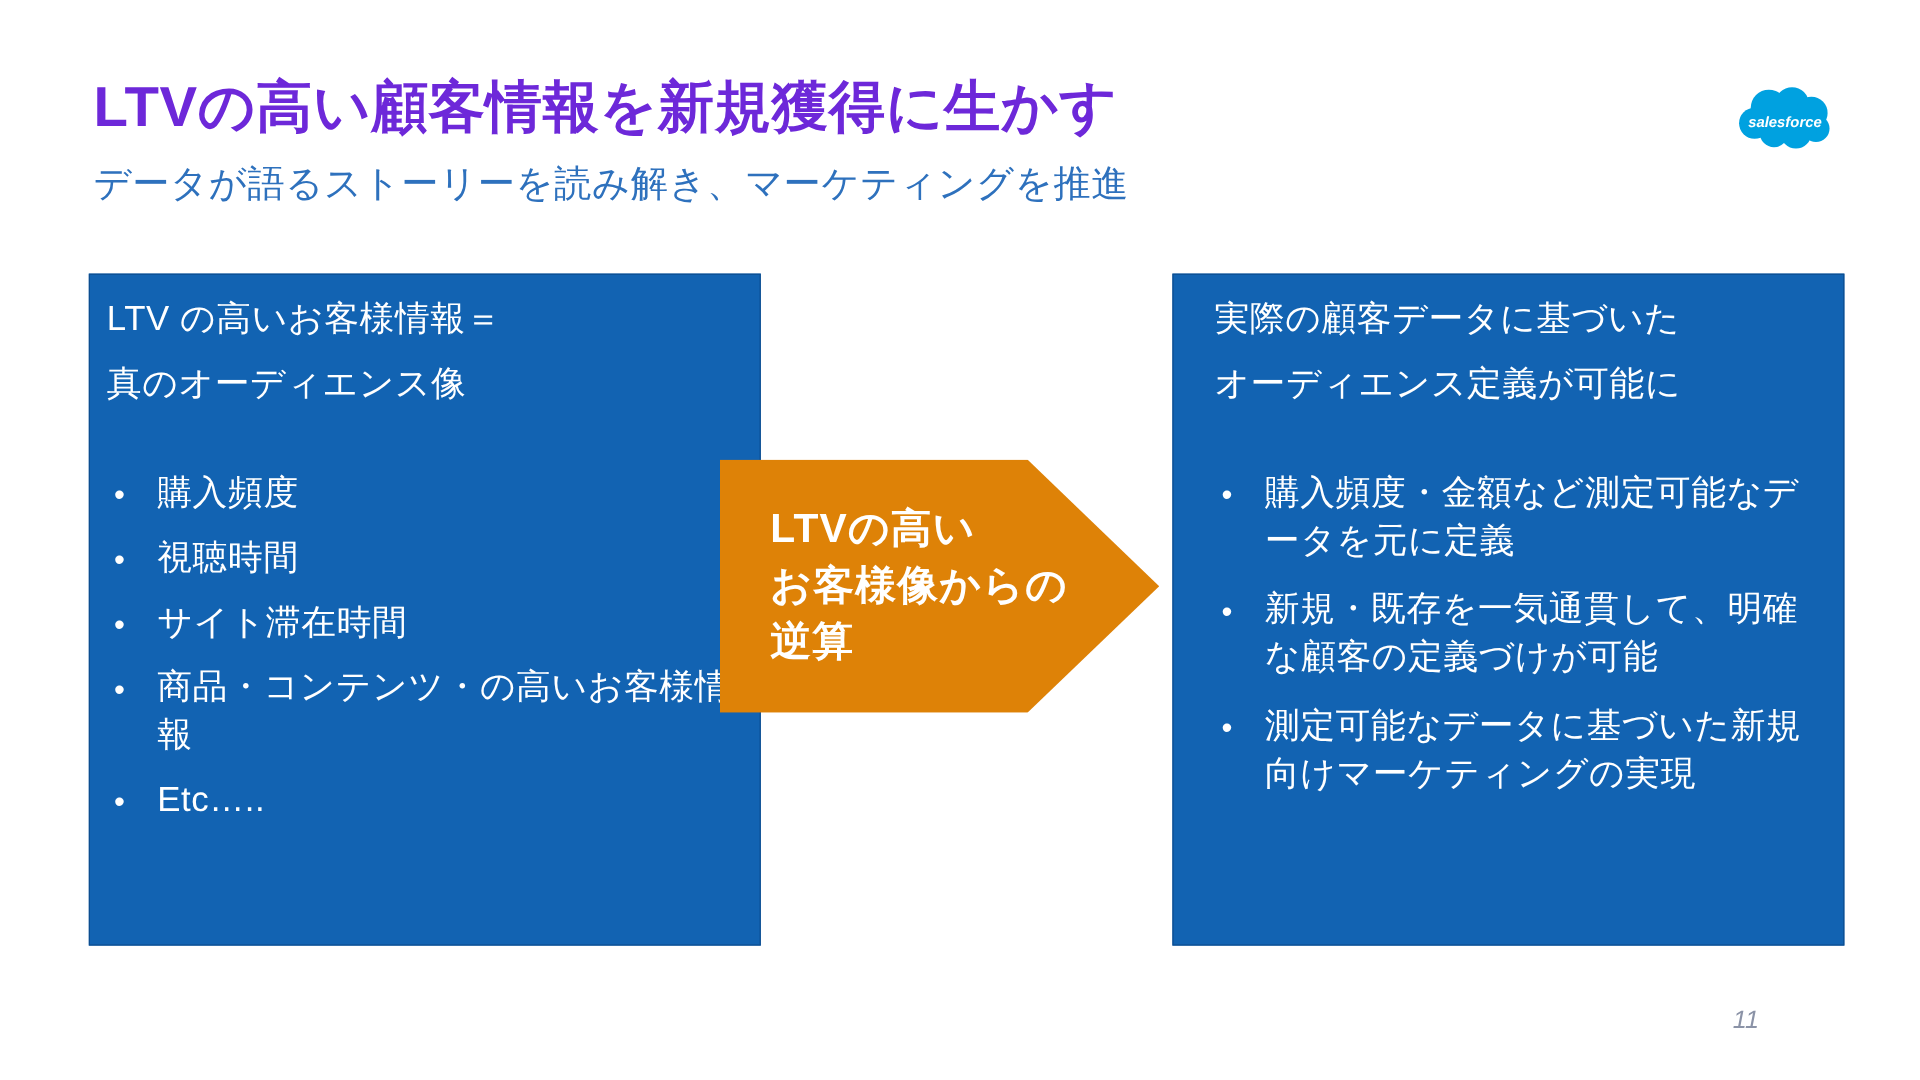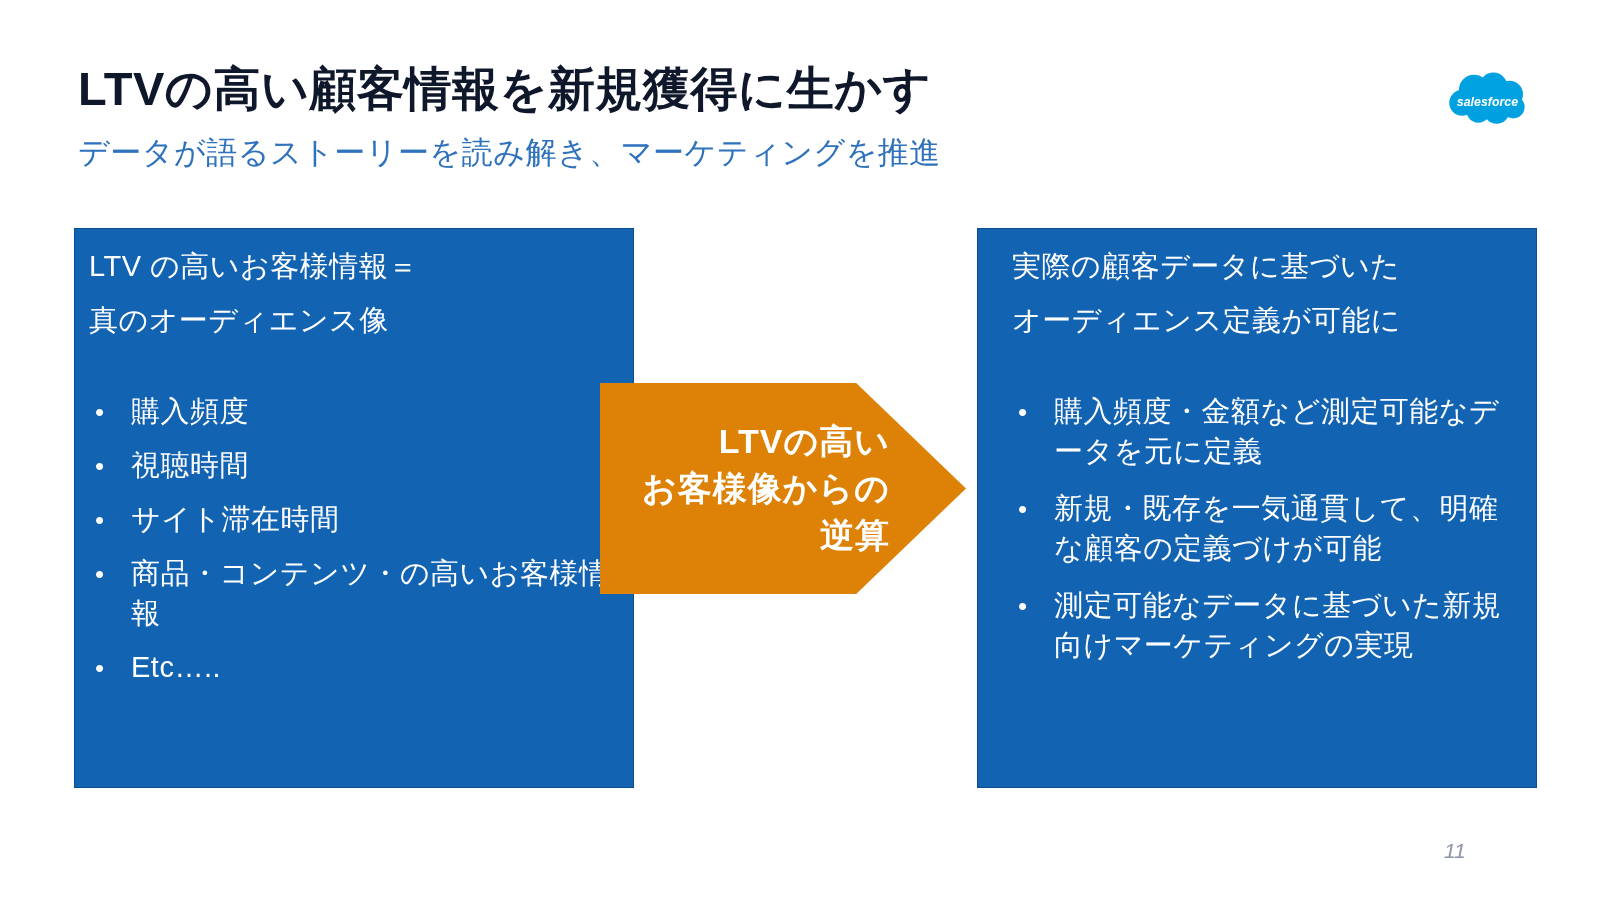--- a/index.html
+++ b/index.html
@@ -12,21 +12,21 @@
     font-family: "Liberation Sans", "DejaVu Sans", sans-serif;
   }
 
   
   .title {
     position: absolute;
     left: 78px;
     top: 58px;
     font-size: 47px;
     font-weight: bold;
-    color: #0f172a;
+    color: #6d28d9;
     letter-spacing: 0.5px;
     white-space: nowrap;
     text-align: right;
   }
   .subtitle {
     position: absolute;
     left: 78px;
     top: 132px;
     font-size: 31px;
     font-weight: normal;
@@ -99,21 +99,21 @@
     top: 383px;
     width: 366px;
     height: 211px;
     background: #DE8207;
     clip-path: polygon(0 0, 70% 0, 100% 50%, 70% 100%, 0 100%);
     display: flex;
     align-items: center;
     justify-content: center;
   }
   .arrow-text {
-    text-align: right;
+    text-align: left;
     color: #ffffff;
     font-weight: bold;
     font-size: 34px;
     line-height: 47px;
     padding-right: 34px;
     letter-spacing: 1px;
     white-space: nowrap;
   }
 
   

